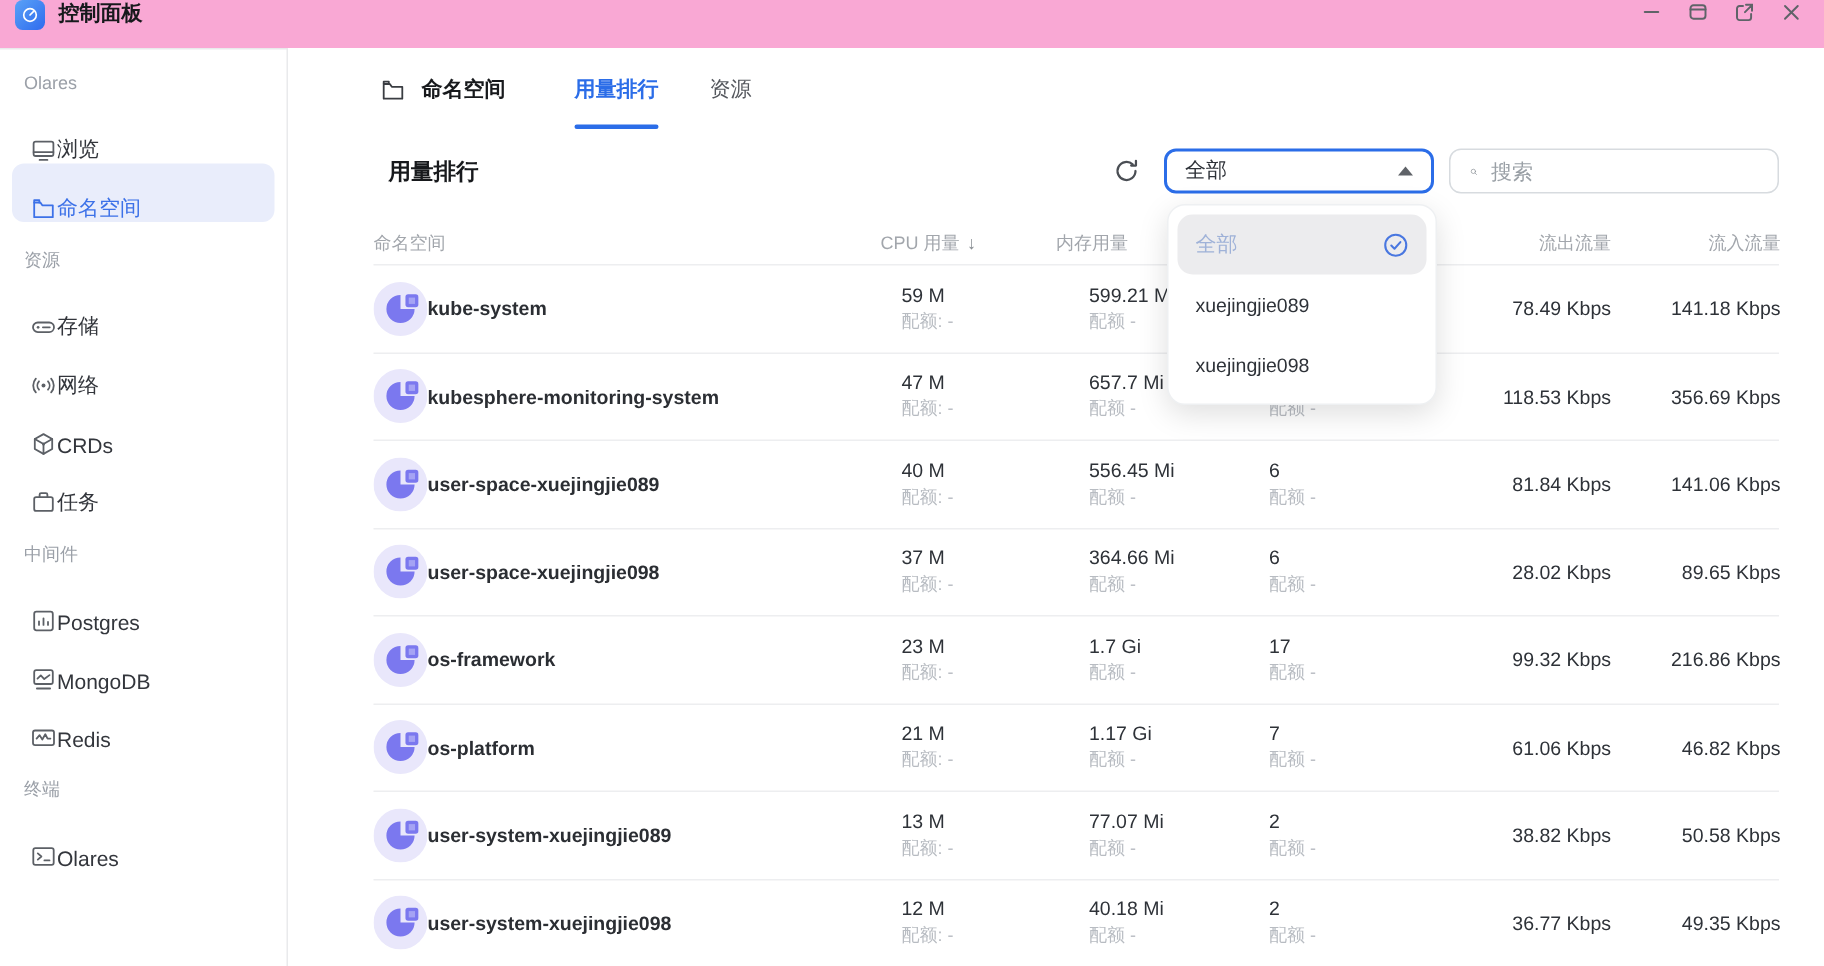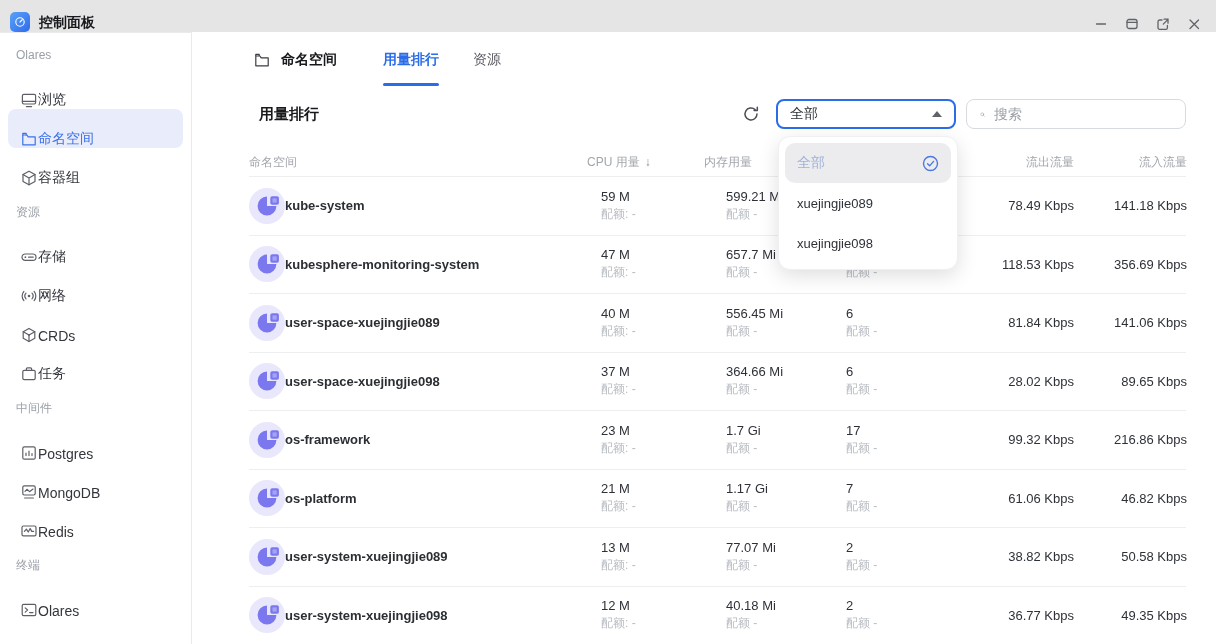--- a/index.html
+++ b/index.html
@@ -1,20 +1,20 @@
 <!DOCTYPE html>
 <html><head>
 <meta charset="utf-8">
 <style>
   * { box-sizing: border-box; margin: 0; padding: 0; }
   html,body { width:1216px; height:644px; overflow:hidden; background:#fff;
     font-family:"Liberation Sans","DejaVu Sans",sans-serif; color:#2e3238; }
 
   
-  .titlebar{ height:32px; display:flex; align-items:flex-end; padding:0 14px 0 10px; background:#e5e5e5; }
+  .titlebar{ height:32px; display:flex; align-items:flex-start; padding:0 14px 0 10px; background:#f9a8d4; }
   .appicon{ width:20px; height:20px; border-radius:5px; background:linear-gradient(135deg,#5aa2f7,#2f6bee);
     display:flex; align-items:center; justify-content:center; }
   .apptitle{ margin-left:9px; font-size:14px; font-weight:bold; color:#17191c; }
   .win-controls{ margin-left:auto; display:flex; align-items:center; gap:15px; }
   .win-btn{ width:16px; height:16px; display:flex; align-items:center; justify-content:center; cursor:pointer; }
   .win-btn svg{ stroke:#5f6368; fill:none; stroke-width:1.3; stroke-linecap:round; }
 
   
   .sidebar{ position:absolute; top:32px; left:0; width:192px; bottom:0; background:#fff;
     border-top:1px solid #e9eaec; border-right:1px solid #e9eaec; padding-top:5px; }
@@ -140,29 +140,20 @@
       <div class="side-item active">
         <span class="s-icon">
           <svg viewBox="0 0 18 18">
             <path d="M2.8 14.8V5h4.1l1.3 1.9h7v7.9z"></path>
             <path d="M2.8 5V3.4h3.4V5"></path>
           </svg>
         </span>
         <span>命名空间</span>
       </div>
 
-      <div class="side-item">
-        <span class="s-icon">
-          <svg viewBox="0 0 18 18">
-            <path d="M9 2.2 15 5.5v7L9 15.8 3 12.5v-7z"></path>
-            <path d="M3 5.5 9 9l6-3.5M9 9v6.8"></path>
-          </svg>
-        </span>
-        <span>容器组</span>
-      </div>
 
   </div>
   <div class="side-section">
     <div class="side-label">资源</div>
 
       <div class="side-item">
         <span class="s-icon">
           <svg viewBox="0 0 18 18">
             <rect x="2" y="6" width="14" height="6.4" rx="3.2"></rect>
             <circle cx="5.4" cy="9.2" r="0.9" fill="currentColor" stroke="none"></circle>

